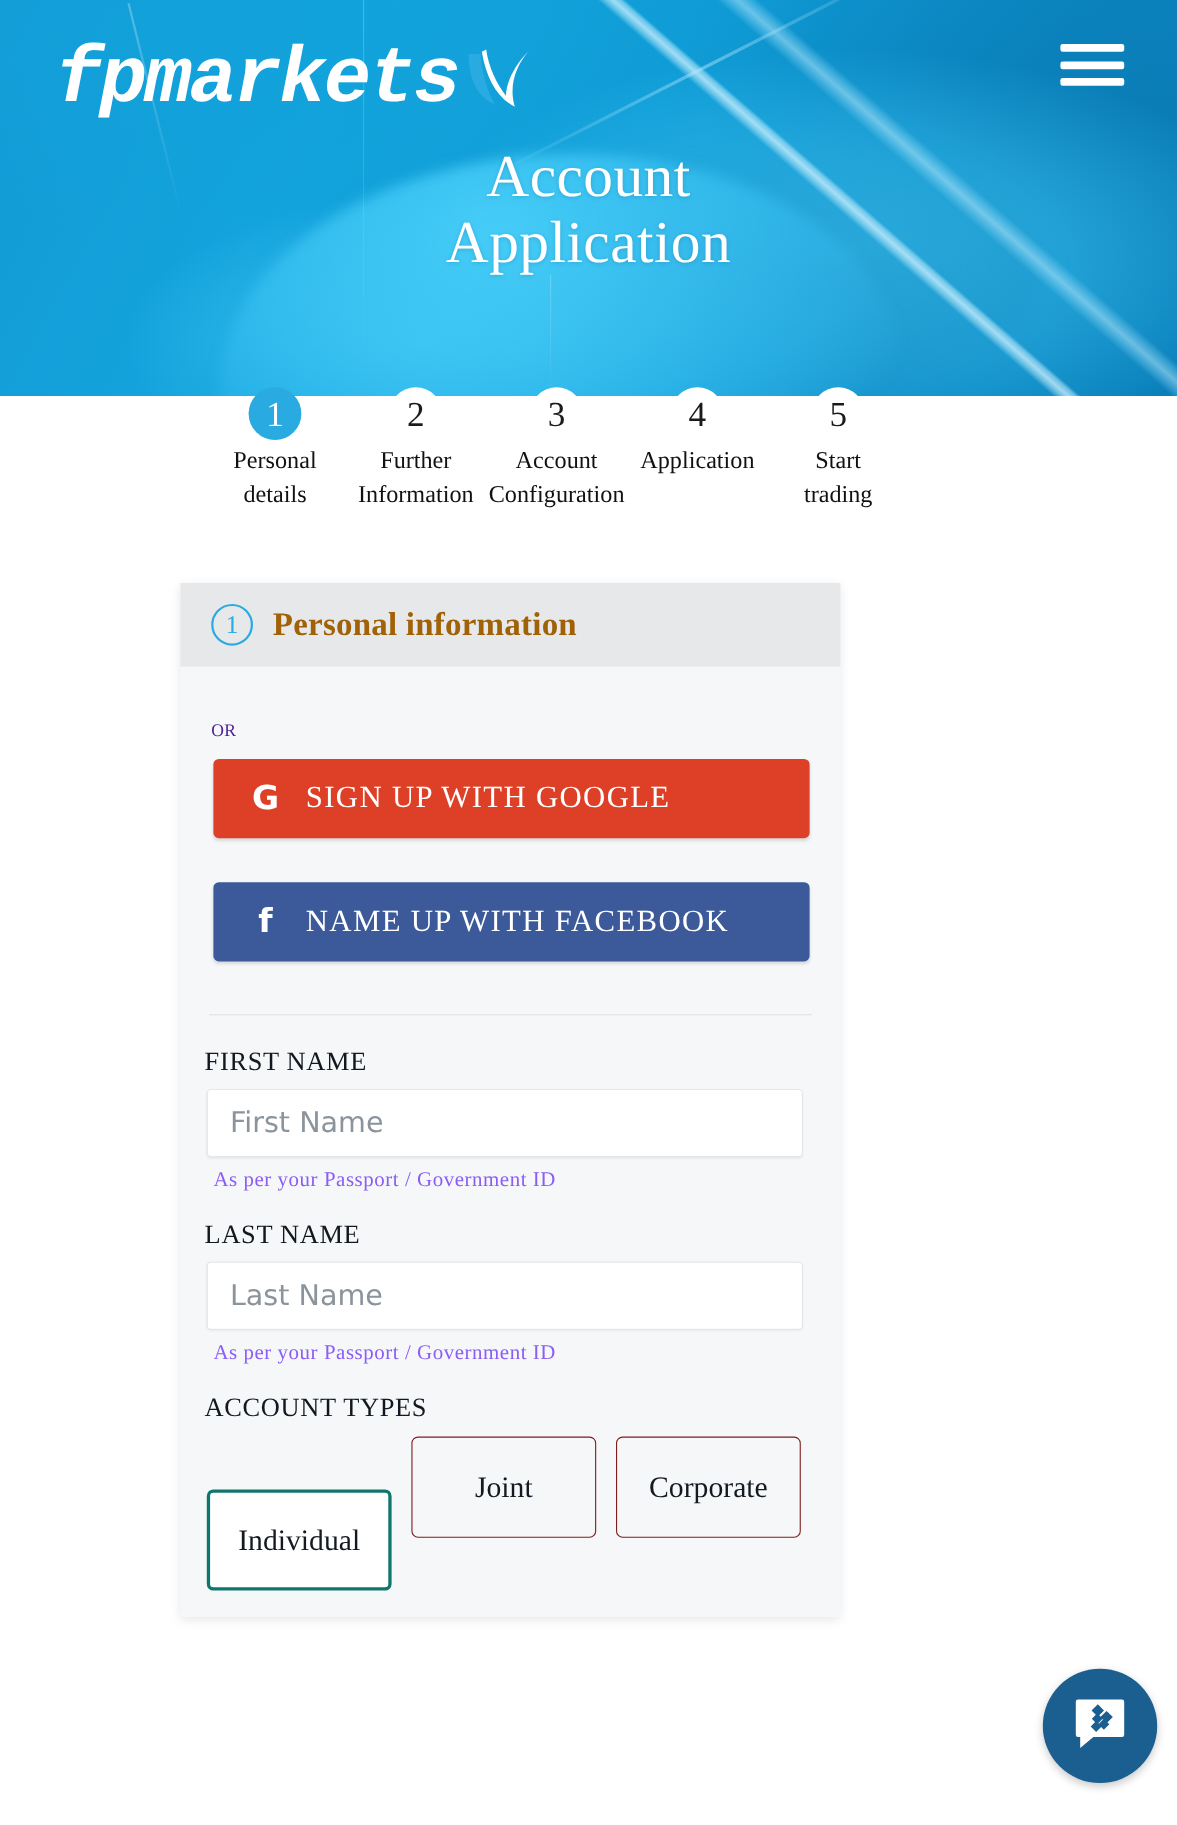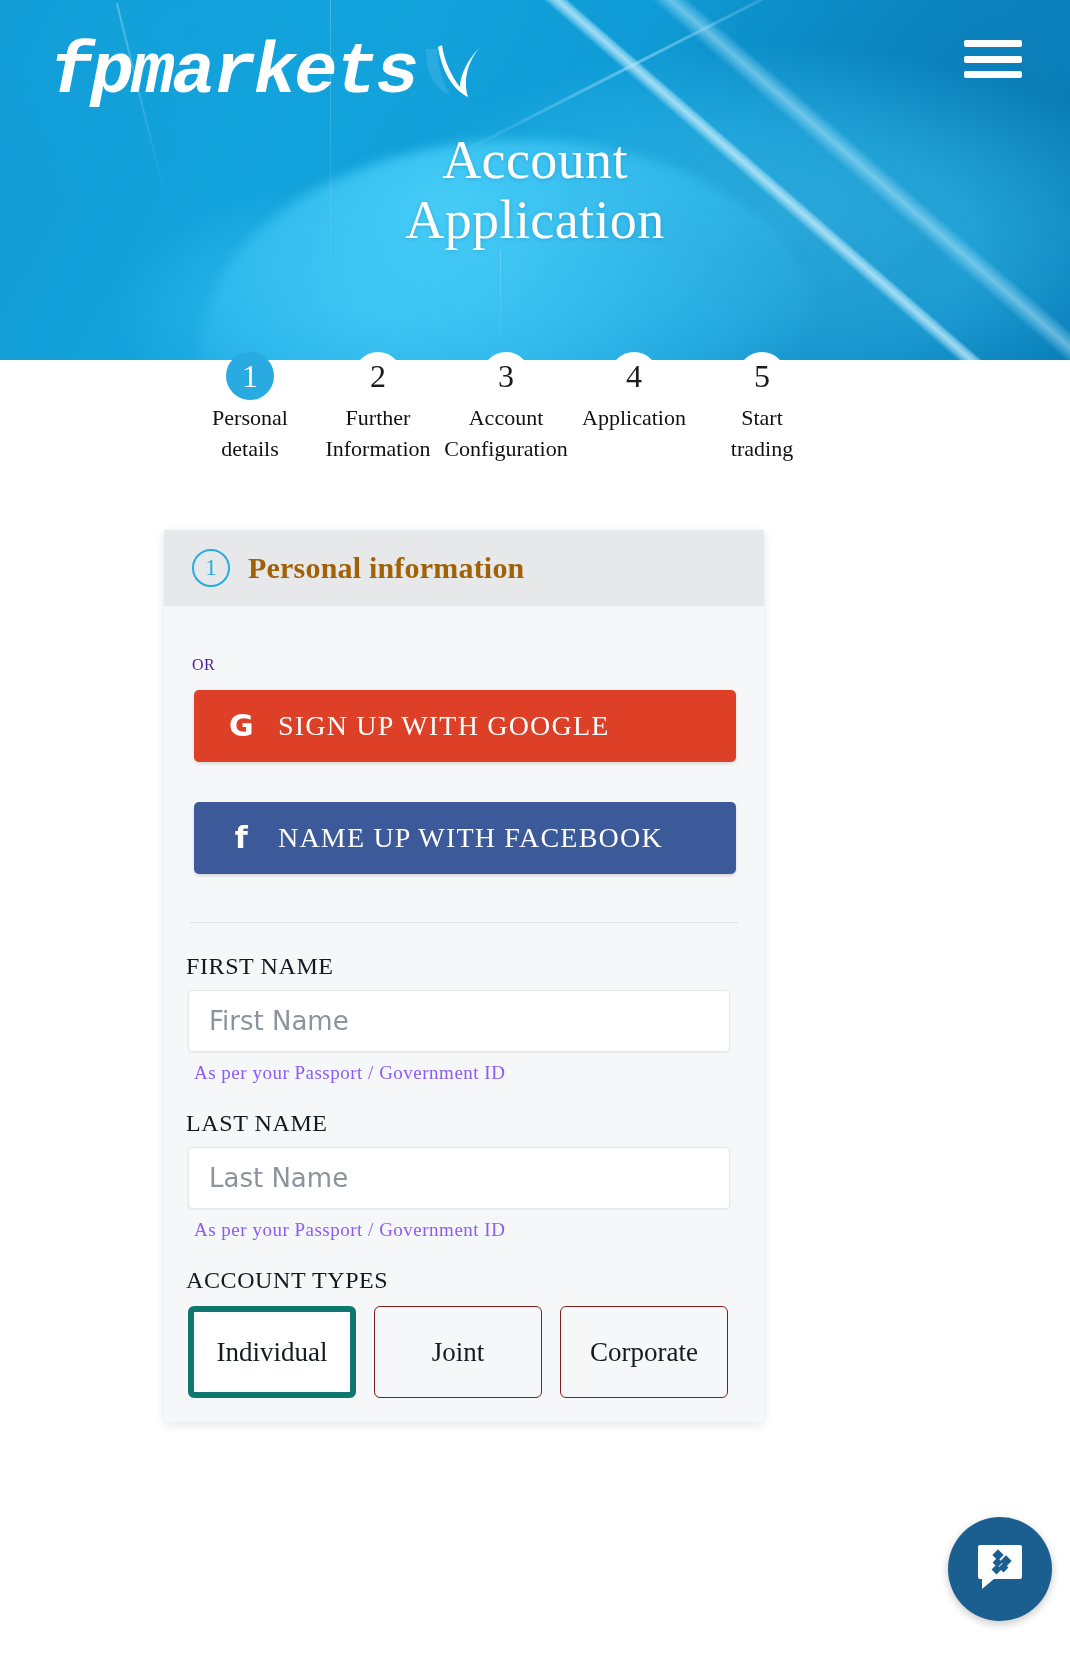--- a/index.html
+++ b/index.html
@@ -337,22 +337,23 @@
     background: #f5f7f8;
     display: flex;
     align-items: center;
     justify-content: center;
     font-family: "Liberation Serif", serif;
     font-size: 27px;
     color: #131a21;
     cursor: pointer;
   }
   .type-box.selected {
-    border: 6px solid #0f766e;
-    background: #ffffff;
+    border: 3px solid #0f766e;
+    background: #ffffff;
+    margin-top: 48px;
   }
 
   
   .chat-widget {
     position: absolute;
     right: 18px;
     bottom: 38px;
     width: 104px; height: 104px;
     border-radius: 50%;
     background: #1a5f8f;

